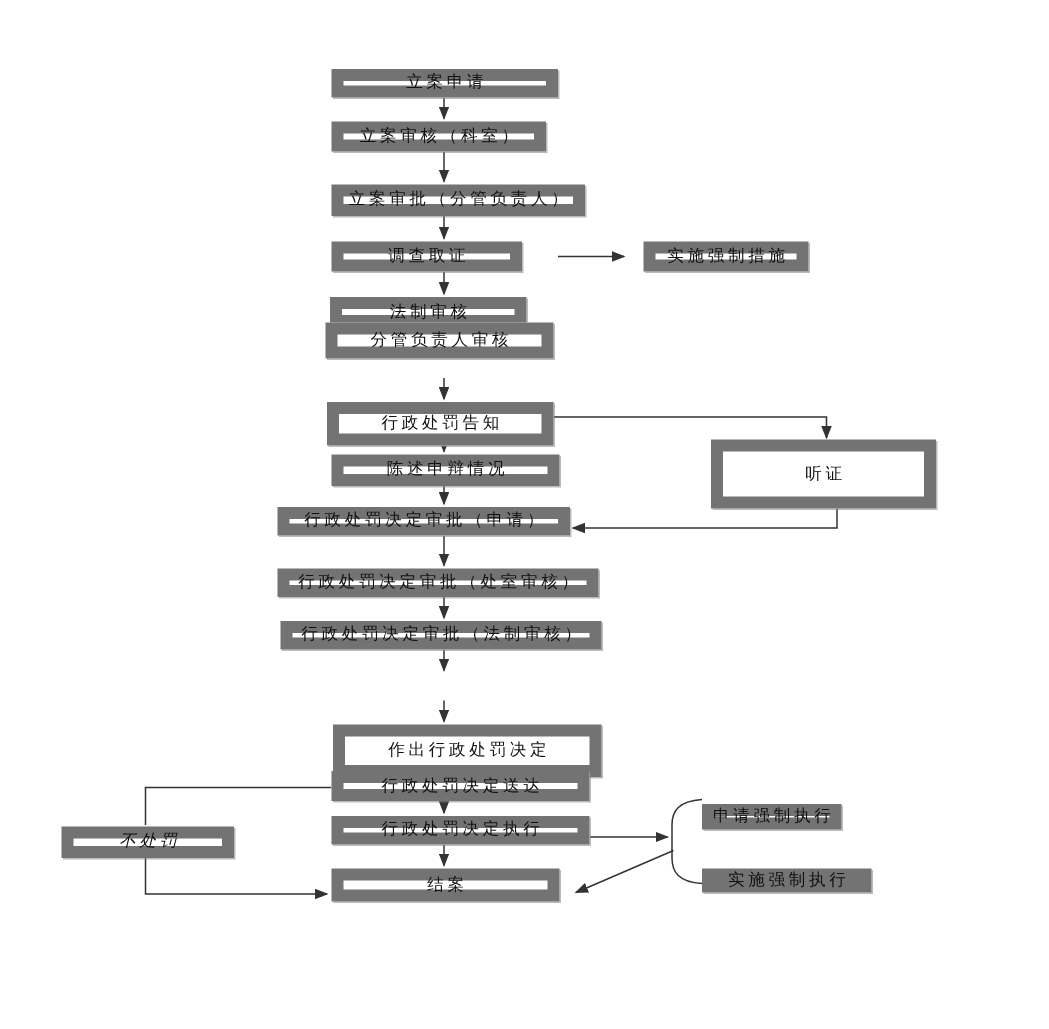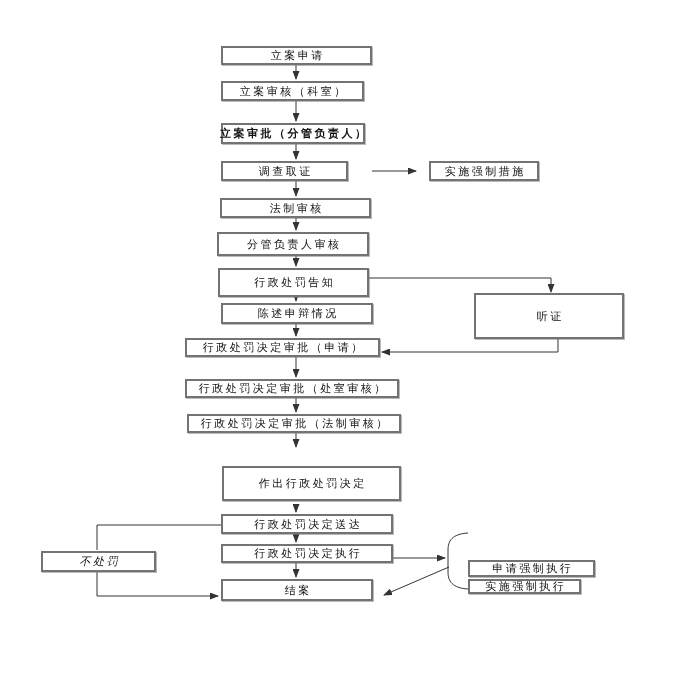--- a/index.html
+++ b/index.html
@@ -18,21 +18,21 @@
   .edges {
     position: absolute;
     left: 0;
     top: 0;
     width: 699px;
     height: 686px;
   }
   .node {
     position: absolute;
     box-sizing: border-box;
-    border: 2px solid #737373;
+    border: 8px solid #737373;
     background: #ffffff;
     box-shadow: 1px 1px 0 rgba(130,130,130,0.55);
     display: flex;
     align-items: center;
     justify-content: center;
     font-size: 11px;
     line-height: 1;
     letter-spacing: 2.5px;
     color: #111111;
     white-space: nowrap;
@@ -71,32 +71,32 @@
     <line x1="296" y1="563" x2="296" y2="577" marker-end="url(#arr)"></line>
     <polyline points="221,525 97,525 97,550"></polyline>
     <polyline points="97,572 97,596 218,596" marker-end="url(#arr)"></polyline>
     <line x1="393" y1="558" x2="445" y2="558" marker-end="url(#arr)"></line>
     <path d="M 468,533 C 452,534 448,541 448,550 L 448,572 C 448,581 452,588 468,589"></path>
     <line x1="449" y1="567" x2="384" y2="595" marker-end="url(#arr)"></line>
   </svg>
 
   <div class="node" style="left:221px; top:46px;  width:151px; height:19px;">立案申请</div>
   <div class="node" style="left:221px; top:81px;  width:143px; height:20px;">立案审核（科室）</div>
-  <div class="node" style="left:221px; top:123px; width:144px; height:21px;font-weight:bold;">立案审批（分管负责人）</div>
+  <div class="node" style="left:221px; top:123px; width:169px; height:21px;">立案审批（分管负责人）</div>
   <div class="node" style="left:221px; top:161px; width:127px; height:20px;">调查取证</div>
   <div class="node" style="left:429px; top:161px; width:110px; height:20px;">实施强制措施</div>
-  <div class="node" style="left:220px; top:198px; width:151px; height:20px;">法制审核</div>
-  <div class="node" style="left:217px; top:232px; width:152px; height:24px;">分管负责人审核</div>
+  <div class="node" style="left:220px; top:198px; width:131px; height:20px;">法制审核</div>
+  <div class="node" style="left:217px; top:215px; width:152px; height:24px;">分管负责人审核</div>
   <div class="node" style="left:218px; top:268px; width:151px; height:29px;">行政处罚告知</div>
   <div class="node" style="left:221px; top:303px; width:152px; height:21px;">陈述申辩情况</div>
   <div class="node" style="left:474px; top:293px; width:150px; height:46px;">听证</div>
   <div class="node" style="left:185px; top:338px; width:195px; height:19px;">行政处罚决定审批（申请）</div>
   <div class="node" style="left:185px; top:379px; width:214px; height:19px;">行政处罚决定审批（处室审核）</div>
   <div class="node" style="left:187px; top:414px; width:214px; height:19px;">行政处罚决定审批（法制审核）</div>
-  <div class="node" style="left:222px; top:466px; width:179px; height:35px;text-align:center;">作出行政处罚决定</div>
+  <div class="node" style="left:222px; top:483px; width:179px; height:35px;text-align:center;">作出行政处罚决定</div>
   <div class="node" style="left:221px; top:514px; width:172px; height:20px;">行政处罚决定送达</div>
   <div class="node" style="left:221px; top:544px; width:172px; height:19px;">行政处罚决定执行</div>
   <div class="node" style="left:221px; top:579px; width:152px; height:22px;">结案</div>
   <div class="node" style="left:41px;  top:551px; width:115px; height:21px;font-style:italic;">不处罚</div>
-  <div class="node" style="left:468px; top:560px; width:127px; height:17px;">申请强制执行</div>
+  <div class="node" style="left:468px; top:536px; width:93px; height:17px;">申请强制执行</div>
   <div class="node" style="left:468px; top:579px; width:113px; height:15px;">实施强制执行</div>
 
 </div>
 
 </body></html>

